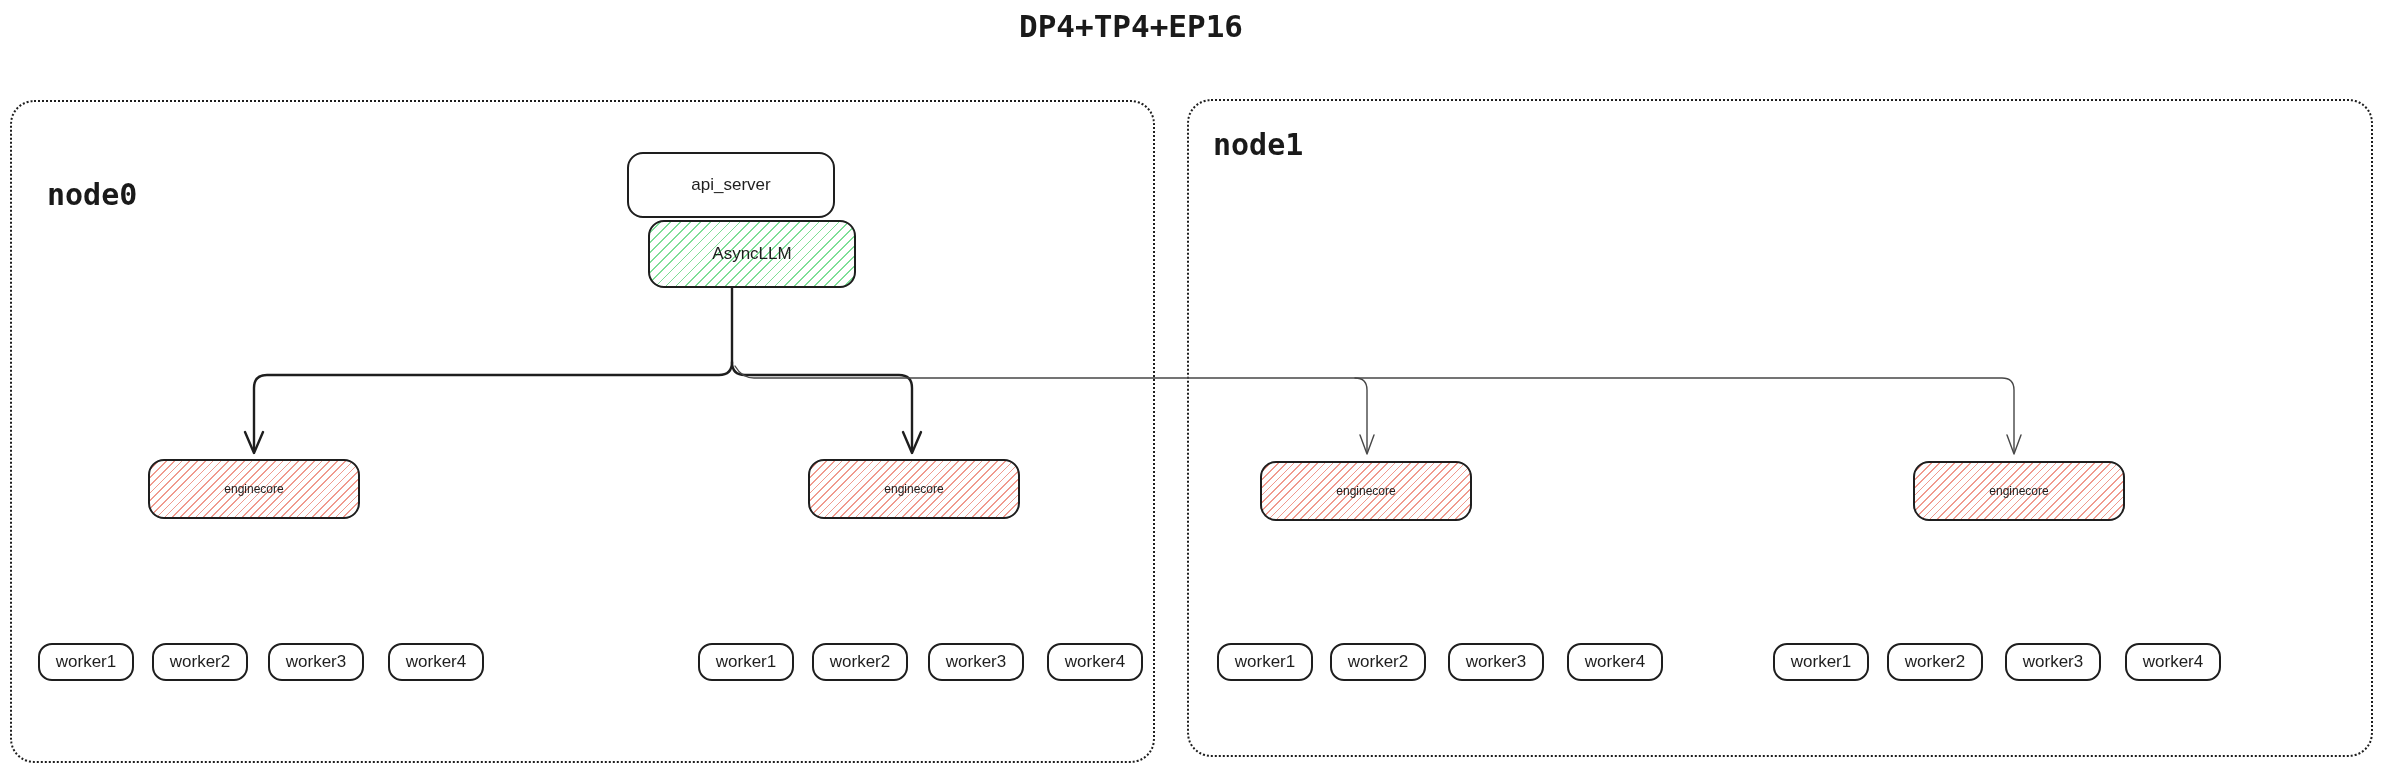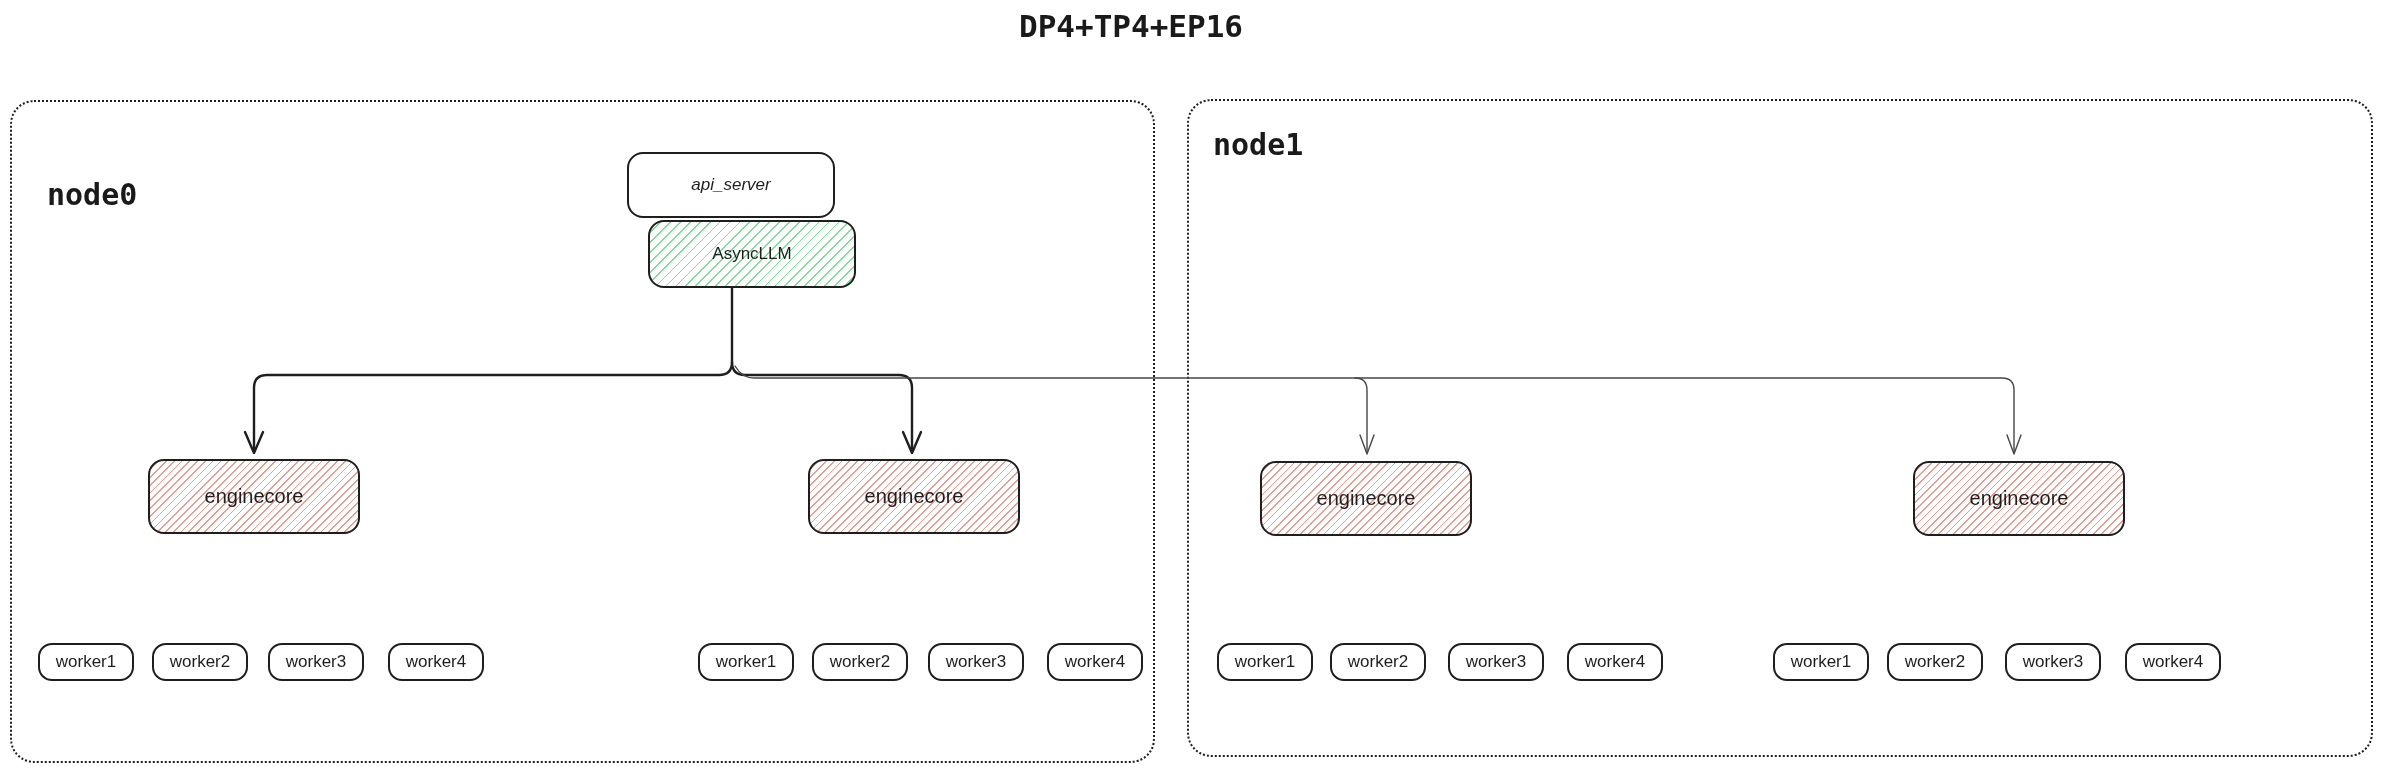--- a/index.html
+++ b/index.html
@@ -25,21 +25,21 @@
   .node-label{
     position:absolute;
     font-family:"DejaVu Sans Mono",monospace;font-weight:bold;font-size:30px;color:#1a1a1a;
   }
   .box{
     position:absolute;display:flex;align-items:center;justify-content:center;
     border:2px solid var(--ink);background:#ffffff;text-align:center;
   }
   .stackbox{width:208px;height:66px;border-radius:16px;font-size:17px;}
   .enginecore{
-    width:212px;height:75px;border-radius:16px;font-size:20px;
+    width:212px;height:60px;border-radius:16px;font-size:12px;
     background-image:repeating-linear-gradient(135deg,
       var(--red-hatch) 0px, var(--red-hatch) 1.2px,
       transparent 1.2px, transparent 5.5px);
     background-color:#fff;
   }
   .hatch-green{
     background-image:repeating-linear-gradient(135deg,
       var(--green-hatch) 0px, var(--green-hatch) 1.2px,
       transparent 1.2px, transparent 7px);
     background-color:#fff;
@@ -58,21 +58,21 @@
 <div class="title">DP4+TP4+EP16</div>
 
 <div class="node" style="left:10px;top:100px;width:1145px;height:663px;">
   <div class="node-label" style="left:35px;top:28px;margin-top:47px;">node0</div>
 </div>
 
 <div class="node" style="left:1187px;top:99px;width:1186px;height:658px;">
   <div class="node-label" style="left:24px;top:26px;">node1</div>
 </div>
 
-<div class="box stackbox" style="left:627px;top:152px;font-style:italic;">
+<div class="box stackbox" style="left:627px;top:152px;">
   <span>api_server</span>
 </div>
 <div class="box stackbox hatch-green" style="left:627px;top:220px;height:68px;">
   <span>AsyncLLM</span>
 </div>
 
 <svg class="wires" width="2383" height="773" viewBox="0 0 2383 773">
 
   <path class="wire-thick" d="M 732 288 L 732 362 Q 732 375 719 375 L 267 375 Q 254 375 254 388 L 254 450"></path>
   <path class="wire-thick" d="M 245 432 L 254 453 L 263 432"></path>

